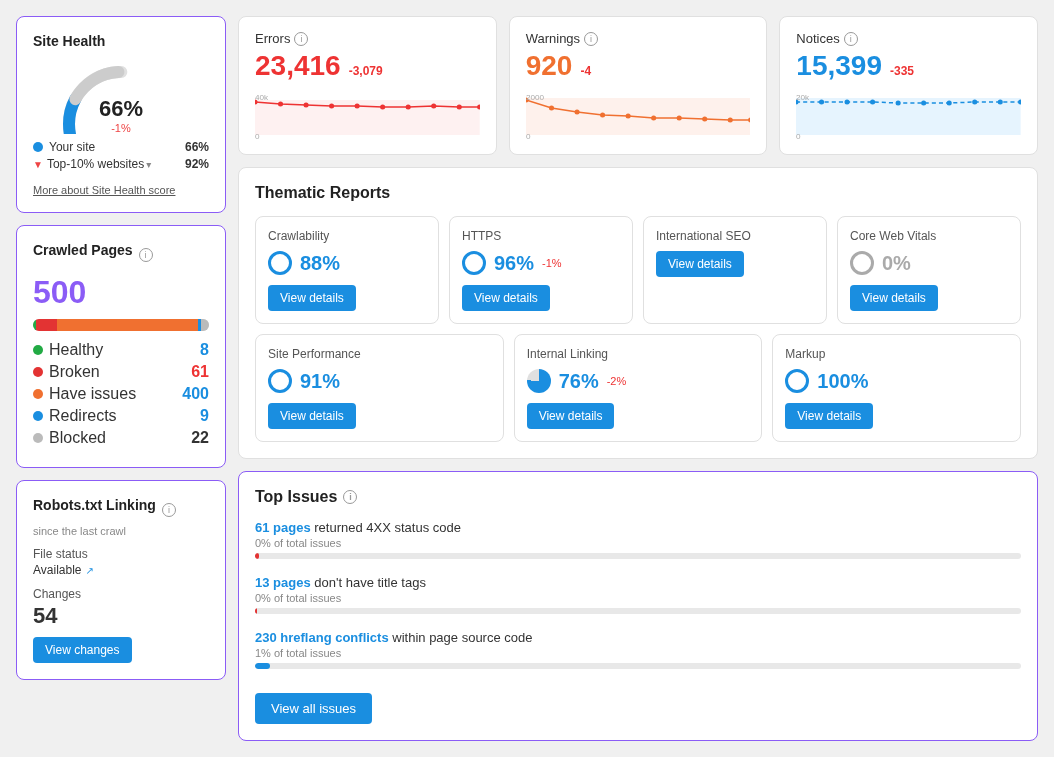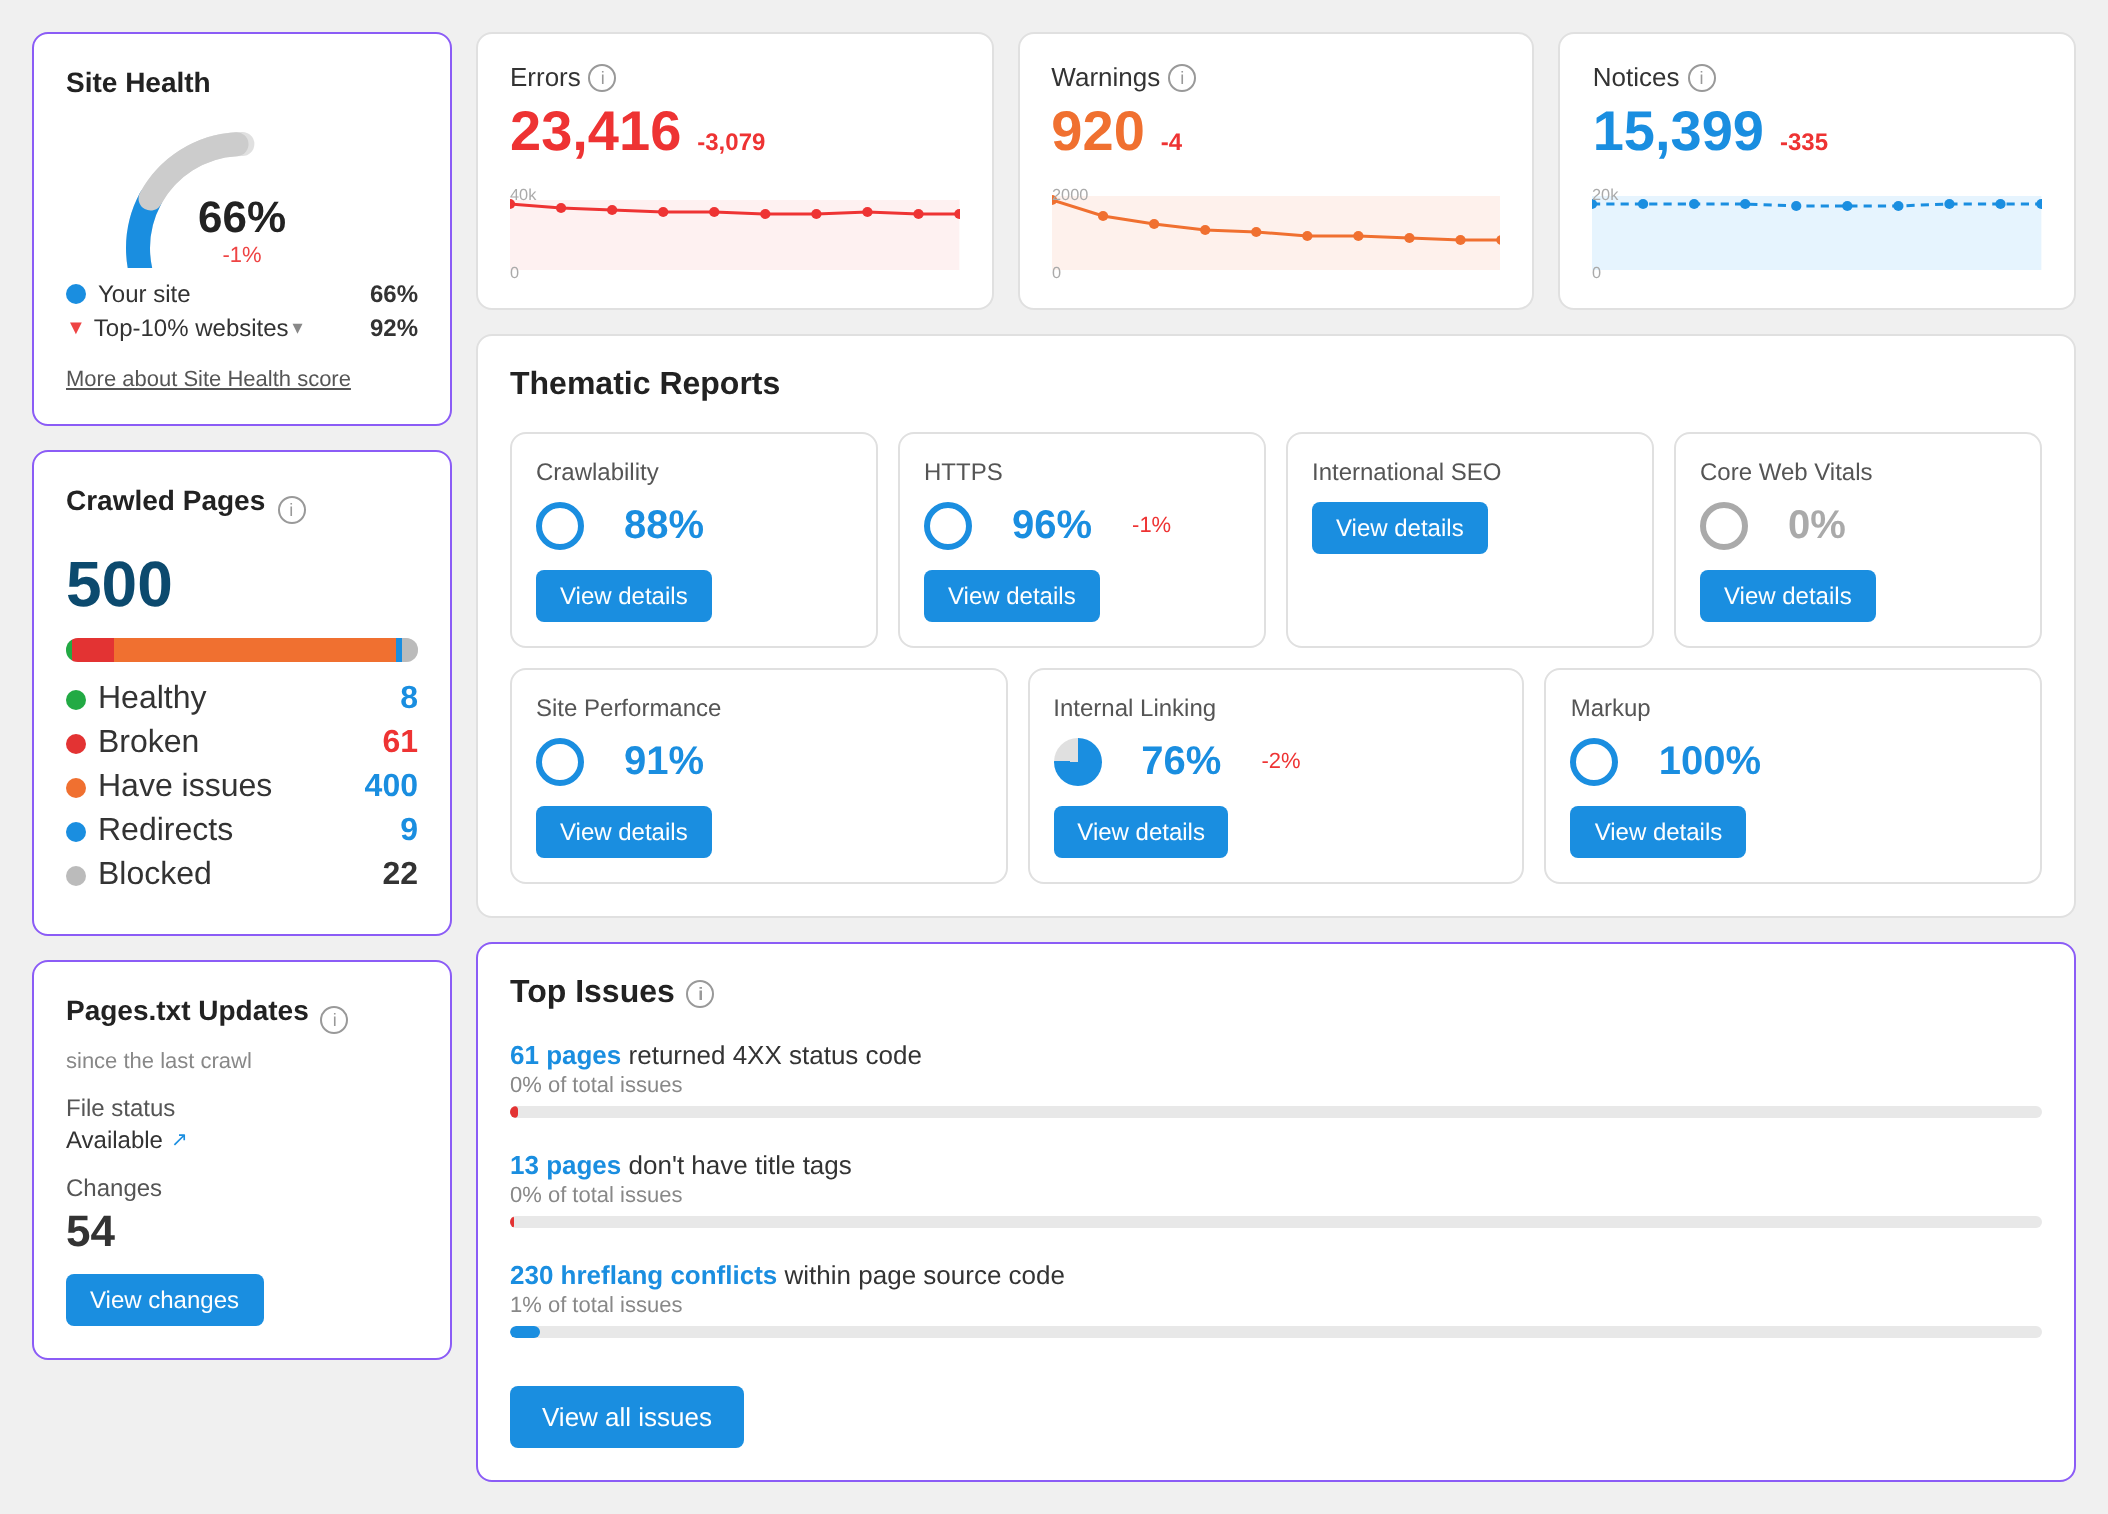--- a/index.html
+++ b/index.html
@@ -158,21 +158,21 @@
       background: #fff;
     }
     .theme-title {
       font-size: 12px;
       color: #555;
       margin-bottom: 8px;
     }
     .theme-score {
       display: flex;
       align-items: center;
-      gap: 20px;
+      gap: 8px;
       margin-bottom: 10px;
     }
     .theme-percent {
       font-size: 20px;
       font-weight: 700;
       color: #1a8ee0;
     }
     .theme-delta { font-size: 11px; color: #e33; }
     .circle-icon {
       width: 24px;
@@ -193,21 +193,21 @@
       border-radius: 4px;
       padding: 6px 12px;
       font-size: 12px;
       cursor: pointer;
       white-space: nowrap;
     }
     
     .crawled-number {
       font-size: 32px;
       font-weight: 700;
-      color: #0c4a6e;
+      color: #8b5cf6;
       margin-bottom: 8px;
     }
     .bar-track {
       height: 12px;
       border-radius: 6px;
       overflow: hidden;
       display: flex;
       margin-bottom: 10px;
       background: #e0e0e0;
     }
@@ -380,21 +380,21 @@
             <div class="stat-dot" style="background:#bbbbbb"></div>
             <span>Blocked</span>
           </div>
           <span class="stat-value">22</span>
         </div>
       </div>
     </div>
 
     <div class="card">
       <div style="display:flex;align-items:center;gap:6px;margin-bottom:2px;">
-        <span class="card-title">Pages.txt Updates</span>
+        <span class="card-title">Robots.txt Linking</span>
         <span class="info-icon">i</span>
       </div>
       <div class="robots-sub">since the last crawl</div>
       <div class="robots-field">File status</div>
       <div class="robots-value">
         <span>Available</span>
         <span class="ext-link">↗</span>
       </div>
       <div class="robots-field">Changes</div>
       <div class="changes-number">54</div>

